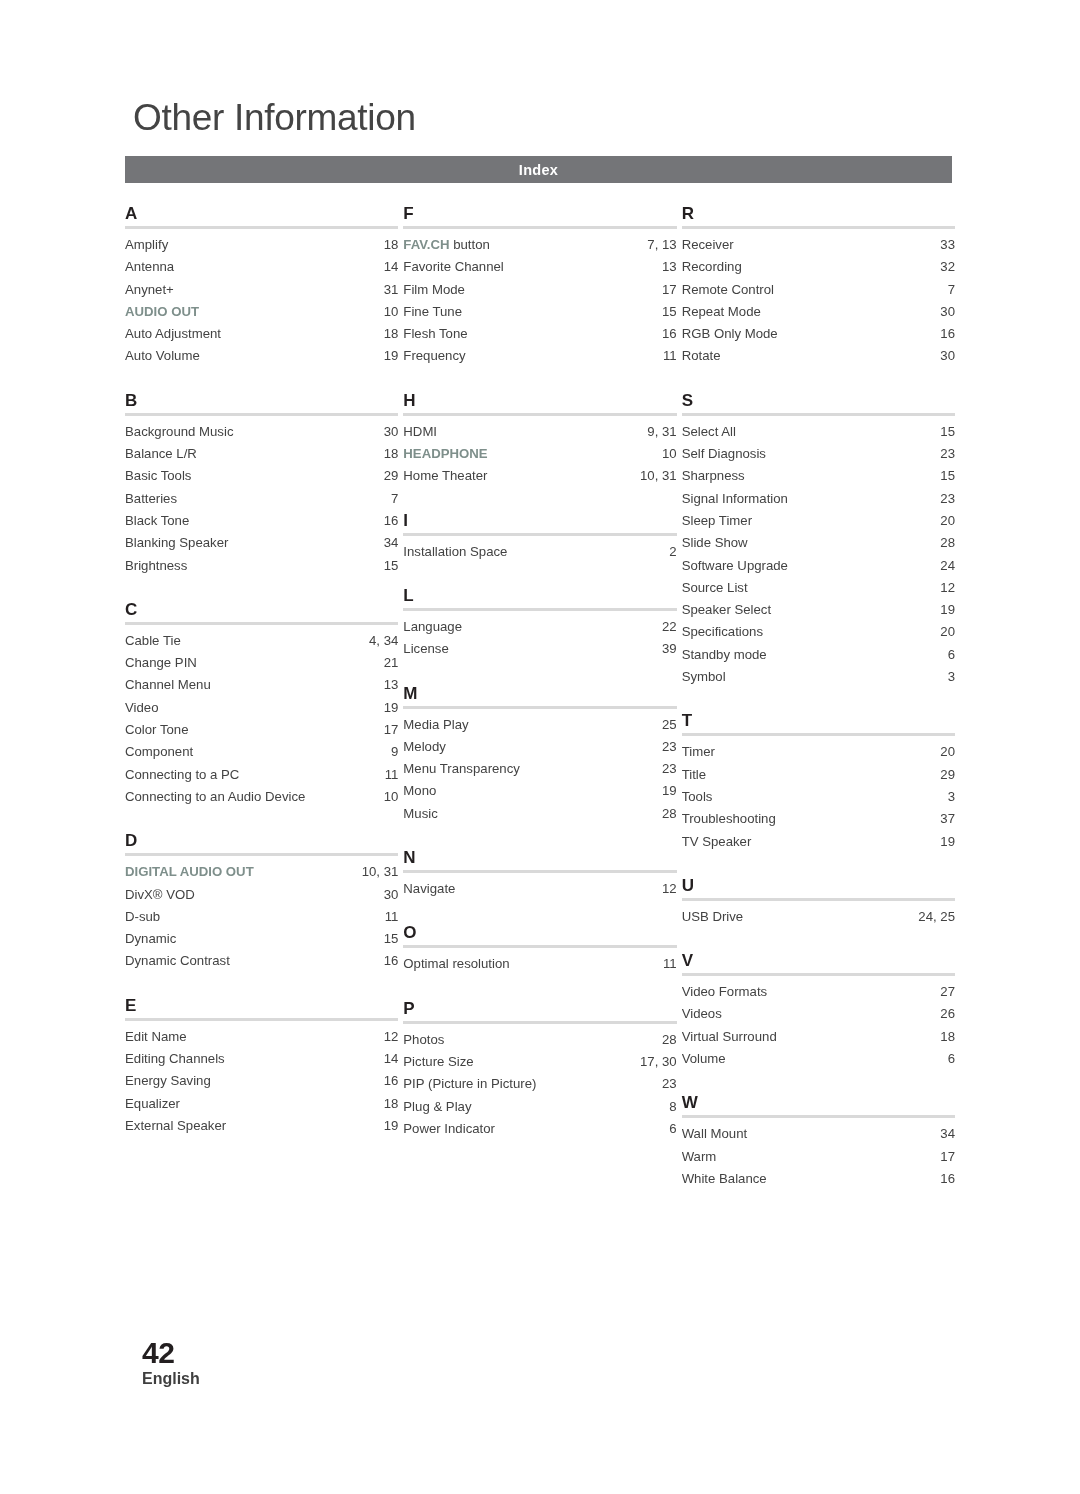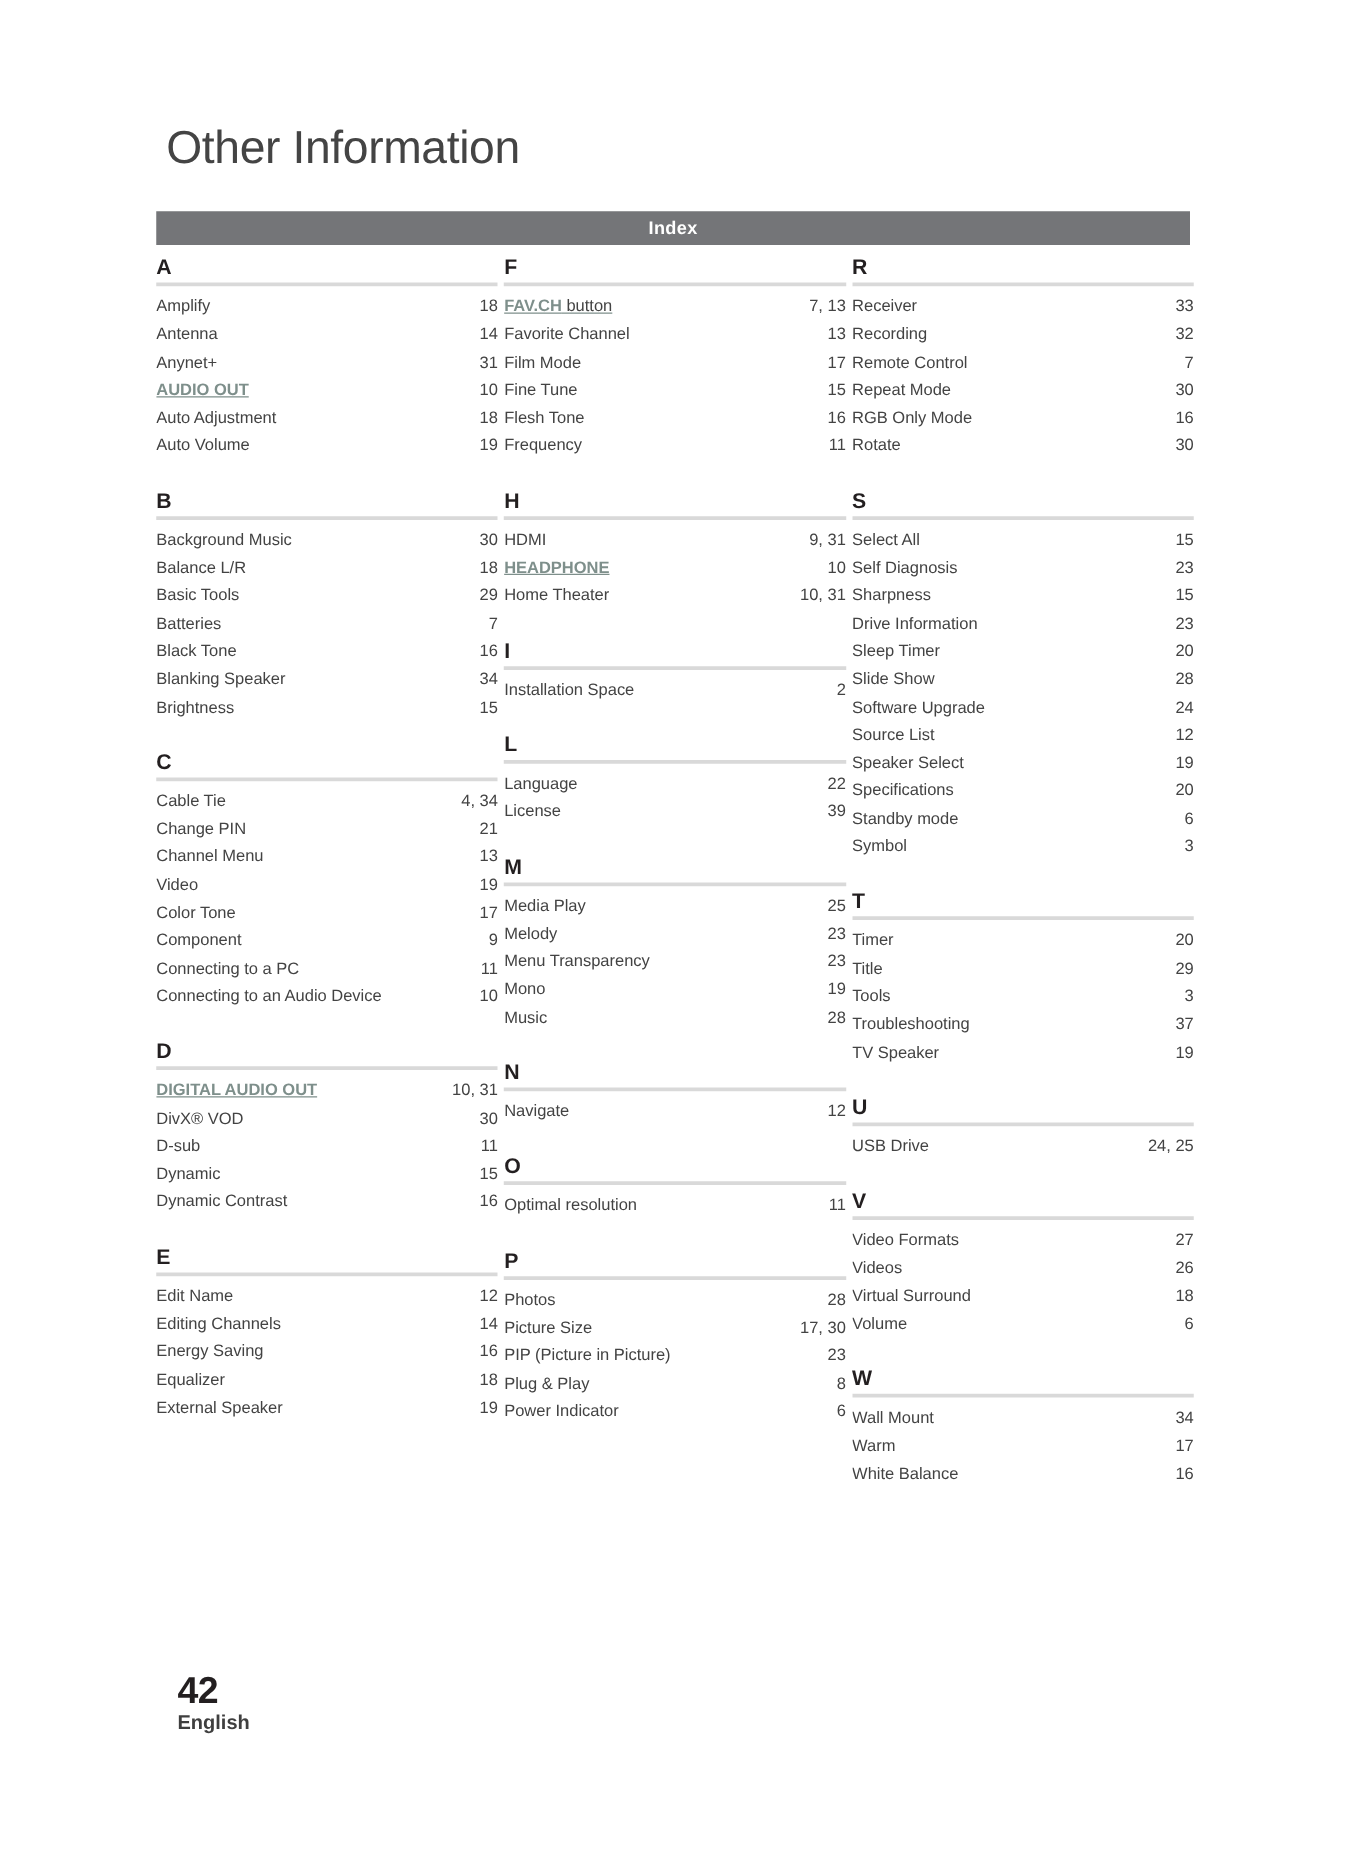--- a/index.html
+++ b/index.html
@@ -33,21 +33,21 @@
     font-size: 37px;
     font-weight: 300;
     letter-spacing: -0.3px;
     color: #444444;
     white-space: nowrap;
   }
 
   .index-bar {
     position: absolute;
     left: 125px;
-    top: 169px;
+    top: 156px;
     width: 827px;
     height: 27px;
     background: #747578;
   }
   .index-bar-label {
     position: absolute;
     left: 0; right: 0;
     top: 50%;
     transform: translateY(-50%);
     text-align: center;
@@ -102,21 +102,20 @@
   }
   .entry-page {
     flex: 0 0 auto;
     text-align: right;
     padding-left: 6px;
     color: #434343;
   }
   .entry.accent .entry-label {
     font-weight: bold;
     color: #7e8f8b;
-    text-decoration: underline;
   }
   .entry.accent .entry-label .accent-suffix {
     font-weight: normal;
     color: #434343;
   }
 
   
   .footer {
     position: absolute;
     left: 133px;
@@ -464,21 +463,21 @@
           </div>
           <div class="entry">
             <div class="entry-label">Self Diagnosis</div>
             <div class="entry-page">23</div>
           </div>
           <div class="entry">
             <div class="entry-label">Sharpness</div>
             <div class="entry-page">15</div>
           </div>
           <div class="entry">
-            <div class="entry-label">Drive Information</div>
+            <div class="entry-label">Signal Information</div>
             <div class="entry-page">23</div>
           </div>
           <div class="entry">
             <div class="entry-label">Sleep Timer</div>
             <div class="entry-page">20</div>
           </div>
           <div class="entry">
             <div class="entry-label">Slide Show</div>
             <div class="entry-page">28</div>
           </div>

